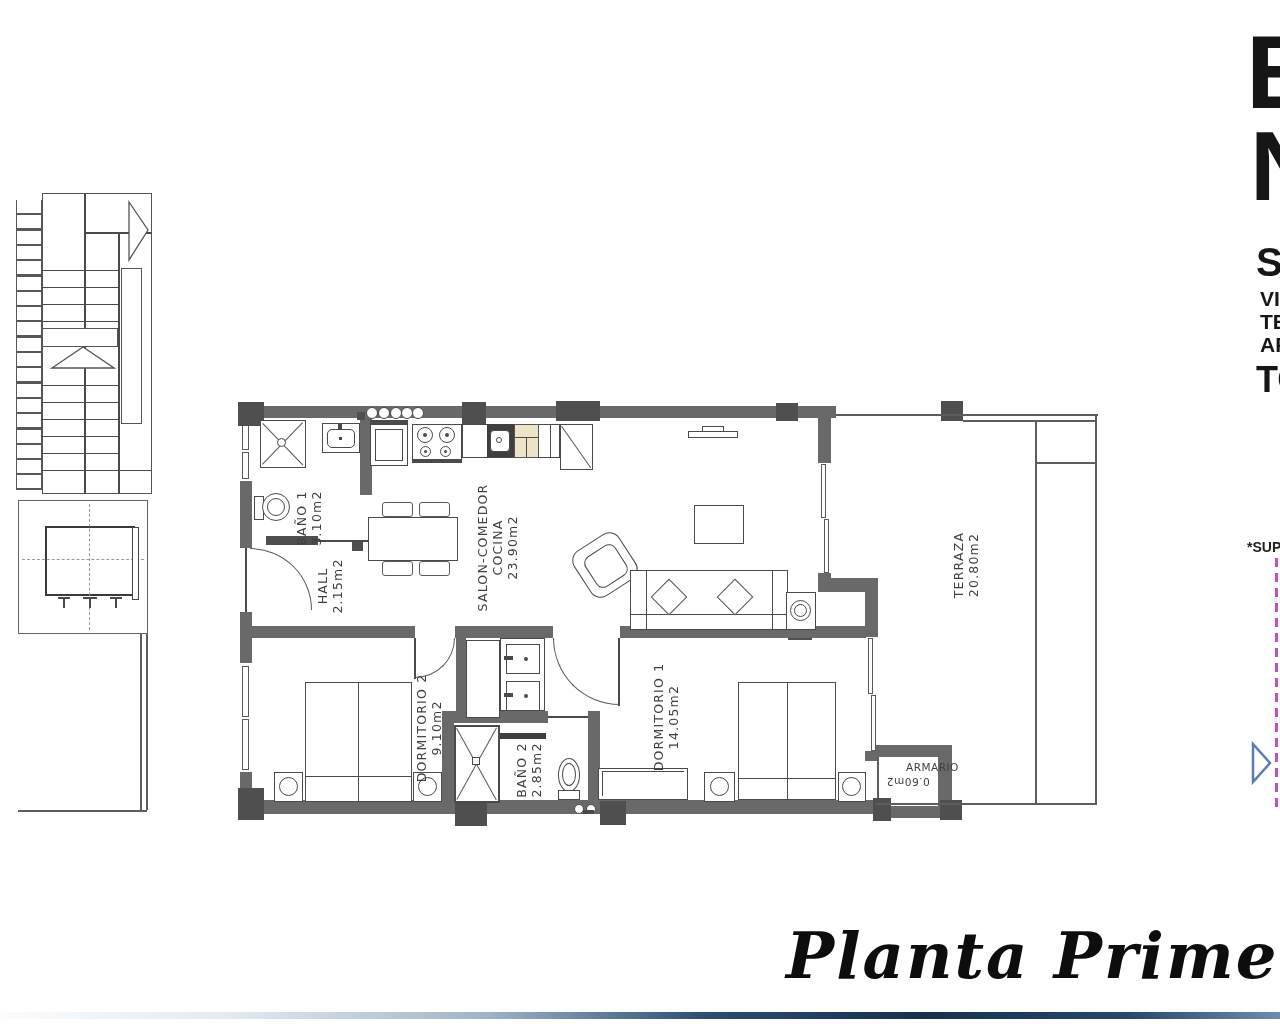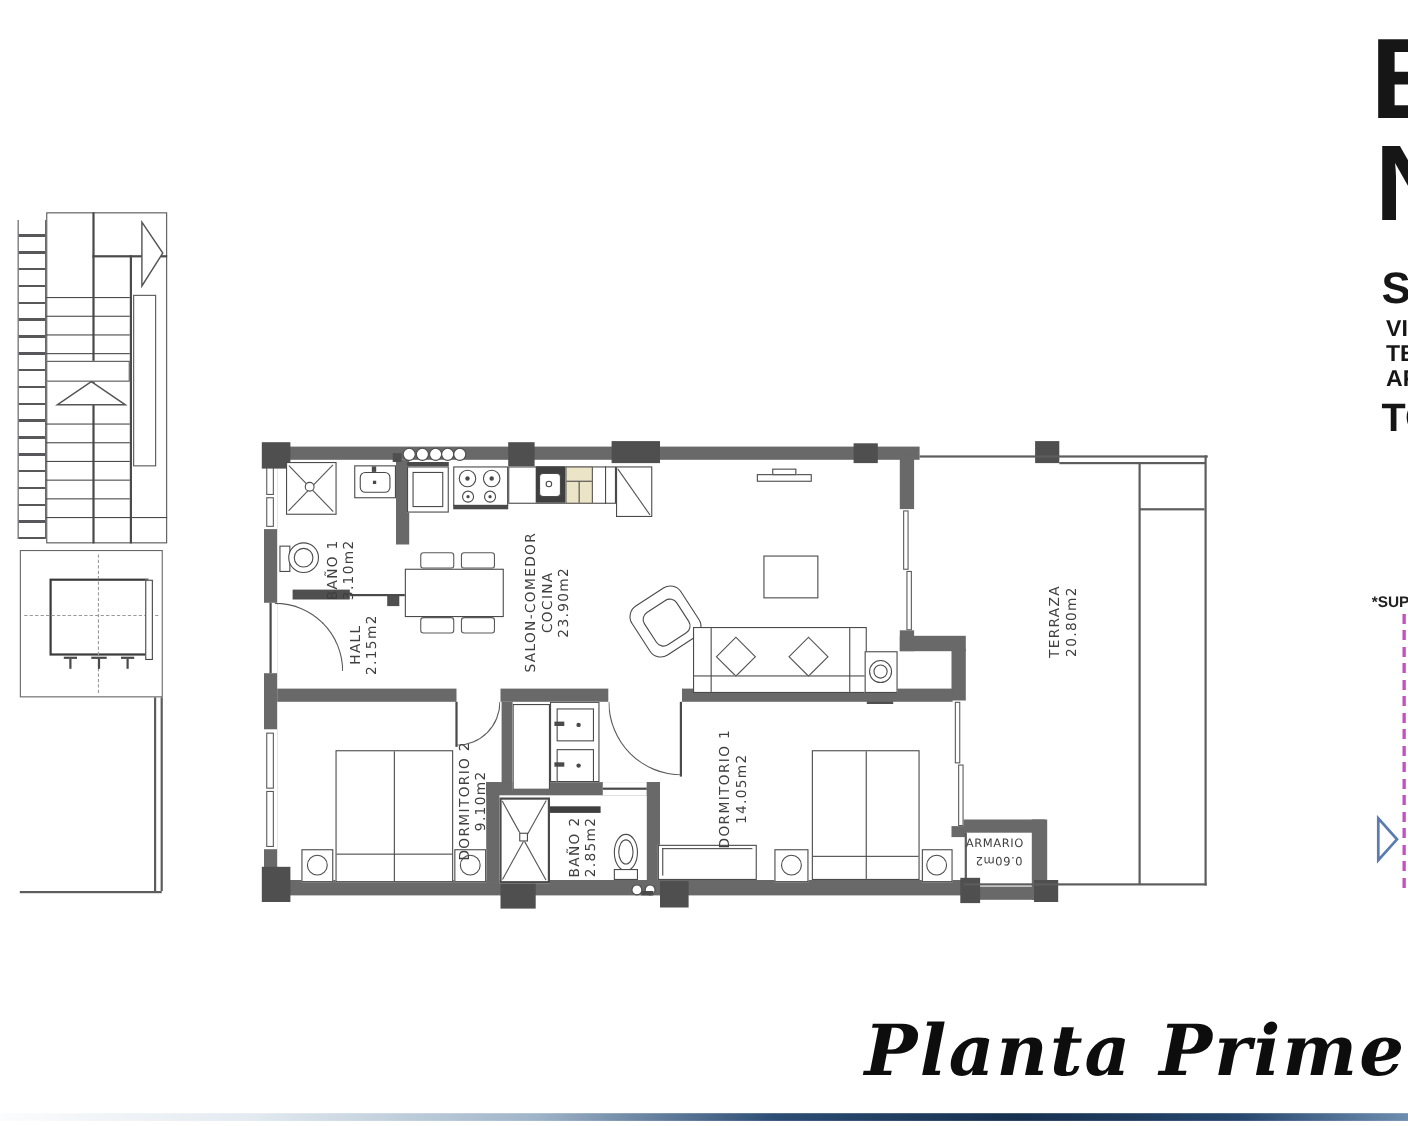--- a/index.html
+++ b/index.html
@@ -103,21 +103,21 @@
   <div class="w" style="left:865px;top:590px;width:13px;height:47px;"></div>
   <div class="op" style="left:865px;top:637px;width:13px;height:114px;"></div>
   <div class="sash" style="left:868px;top:638px;width:5px;height:56px;"></div>
   <div class="sash" style="left:871px;top:695px;width:5px;height:56px;"></div>
   <div class="w" style="left:865px;top:751px;width:13px;height:10px;"></div>
 
   <div class="w" style="left:876px;top:745px;width:74px;height:12px;"></div>
   <div class="w" style="left:938px;top:745px;width:14px;height:73px;"></div>
   <div class="w" style="left:876px;top:806px;width:76px;height:12px;"></div>
   <div class="tln" style="left:877px;top:757px;width:1.5px;height:49px;"></div>
-  <div class="armtxt" style="left:878px;top:761px;width:36px;"><span>ARMARIO</span></div>
+  <div class="armtxt" style="left:878px;top:761px;width:36px;padding-left:28px;"><span>ARMARIO</span></div>
   <div class="armtxt flip" style="left:884px;top:776px;width:48px;"><span>0.60m2</span></div>
 
   <div class="p" style="left:238px;top:402px;width:26px;height:24px;"></div>
   <div class="p" style="left:462px;top:402px;width:24px;height:22px;"></div>
   <div class="p" style="left:556px;top:401px;width:44px;height:20px;"></div>
   <div class="p" style="left:776px;top:403px;width:22px;height:18px;"></div>
   <div class="p" style="left:941px;top:401px;width:22px;height:20px;"></div>
   <div class="p" style="left:238px;top:788px;width:26px;height:32px;"></div>
   <div class="p" style="left:455px;top:800px;width:32px;height:26px;"></div>
   <div class="p" style="left:600px;top:801px;width:26px;height:24px;"></div>

